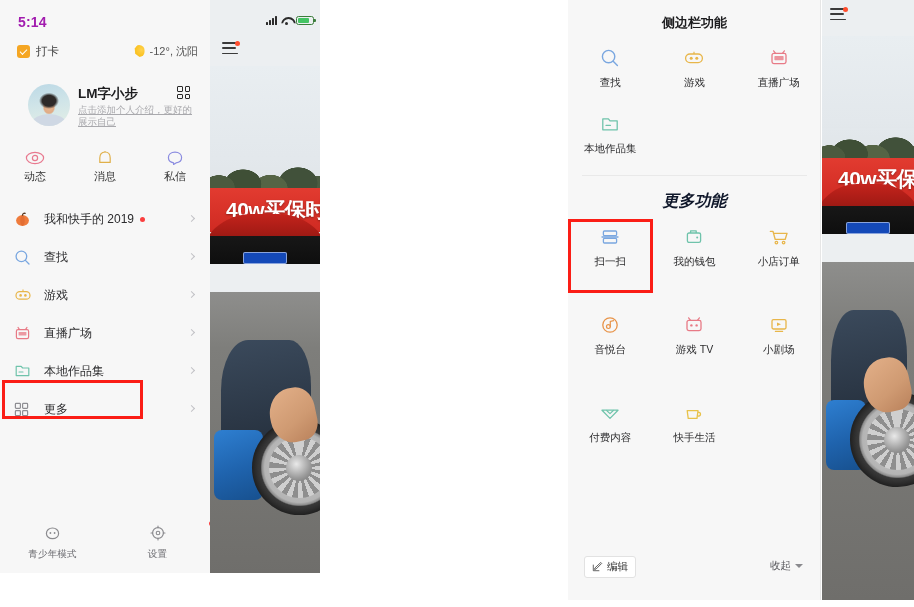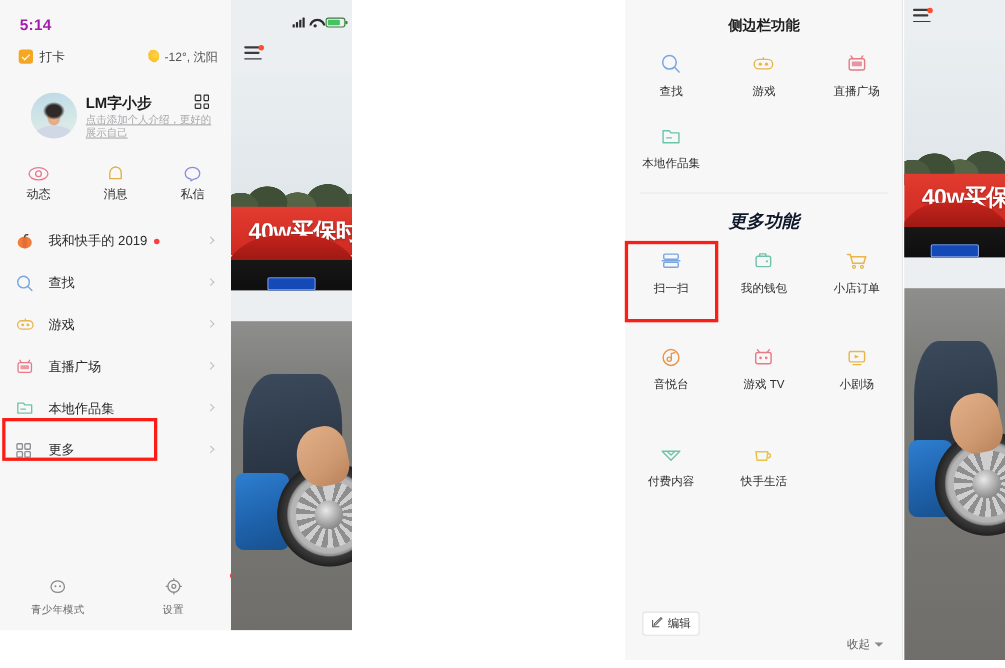--- a/index.html
+++ b/index.html
@@ -297,21 +297,21 @@
   .edit-btn {
     position:absolute; left:16px; top:0; height: 22px;
     display:flex; align-items:center; gap:4px;
     background:#fff; border:1px solid #e2e2e2; border-radius:3px;
     padding: 0 7px;
   }
   .edit-lb { font-size: 10.5px; color:#333; }
   .collapse {
     position:absolute; right:18px; top:3px;
     display:flex; align-items:center; gap:4px;
-    font-size: 10.5px; color:#5c5c60;margin-top:20px;
+    font-size: 10.5px; color:#5c5c60;
   }
   .caret {
     width:0;height:0;border-left:4px solid transparent;border-right:4px solid transparent;
     border-top:4.5px solid #8a8a8e;
   }
   .right-video {
     position:absolute; left:254px; top:0; width: 92px; height:600px;
     overflow:hidden; background:#eceff1;
   }
 

